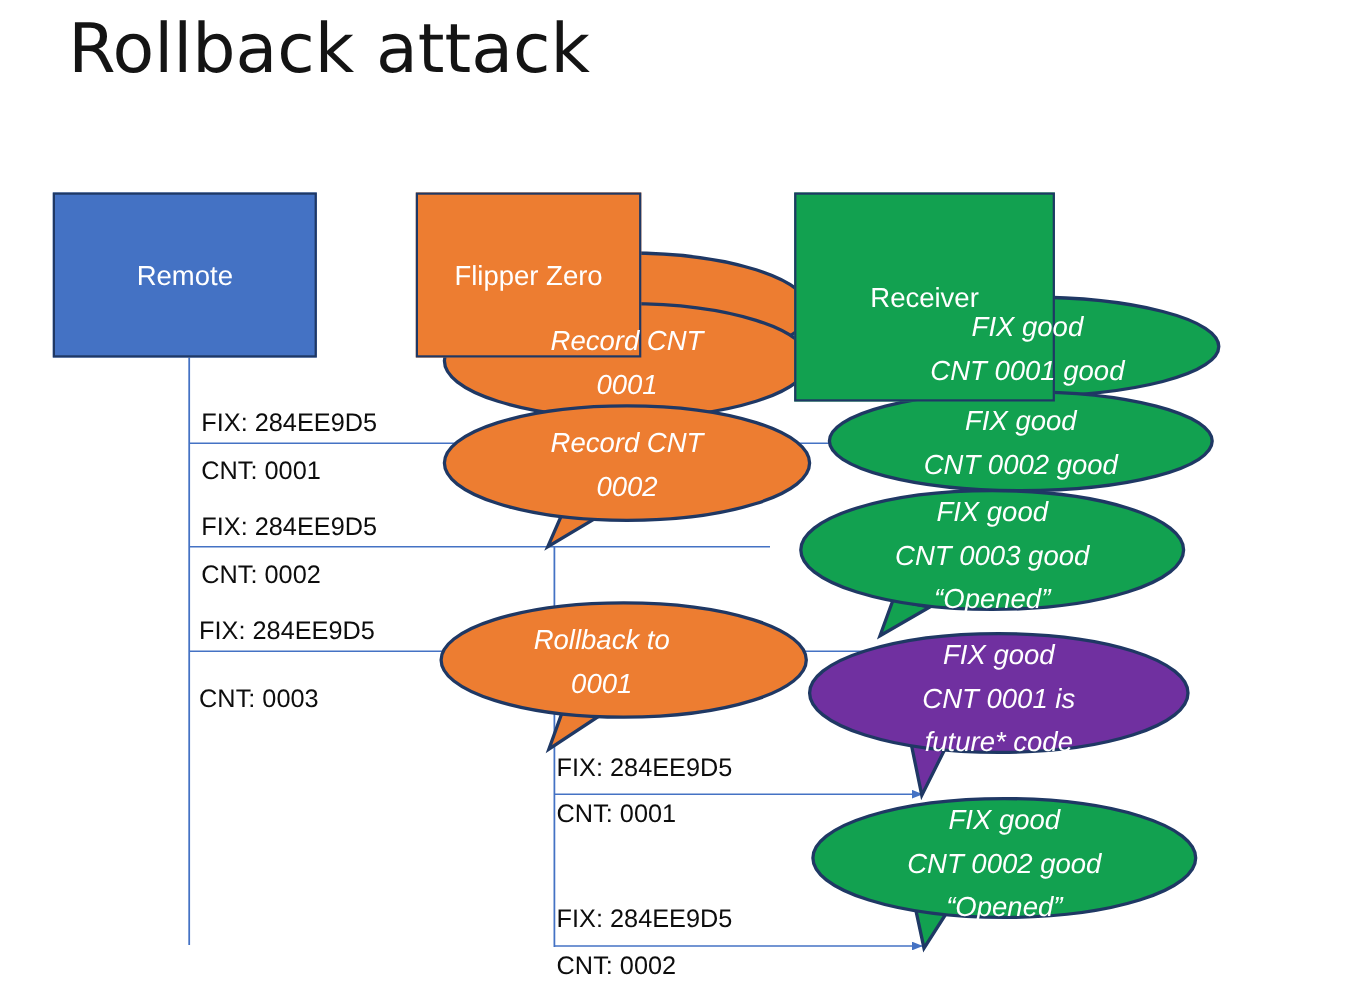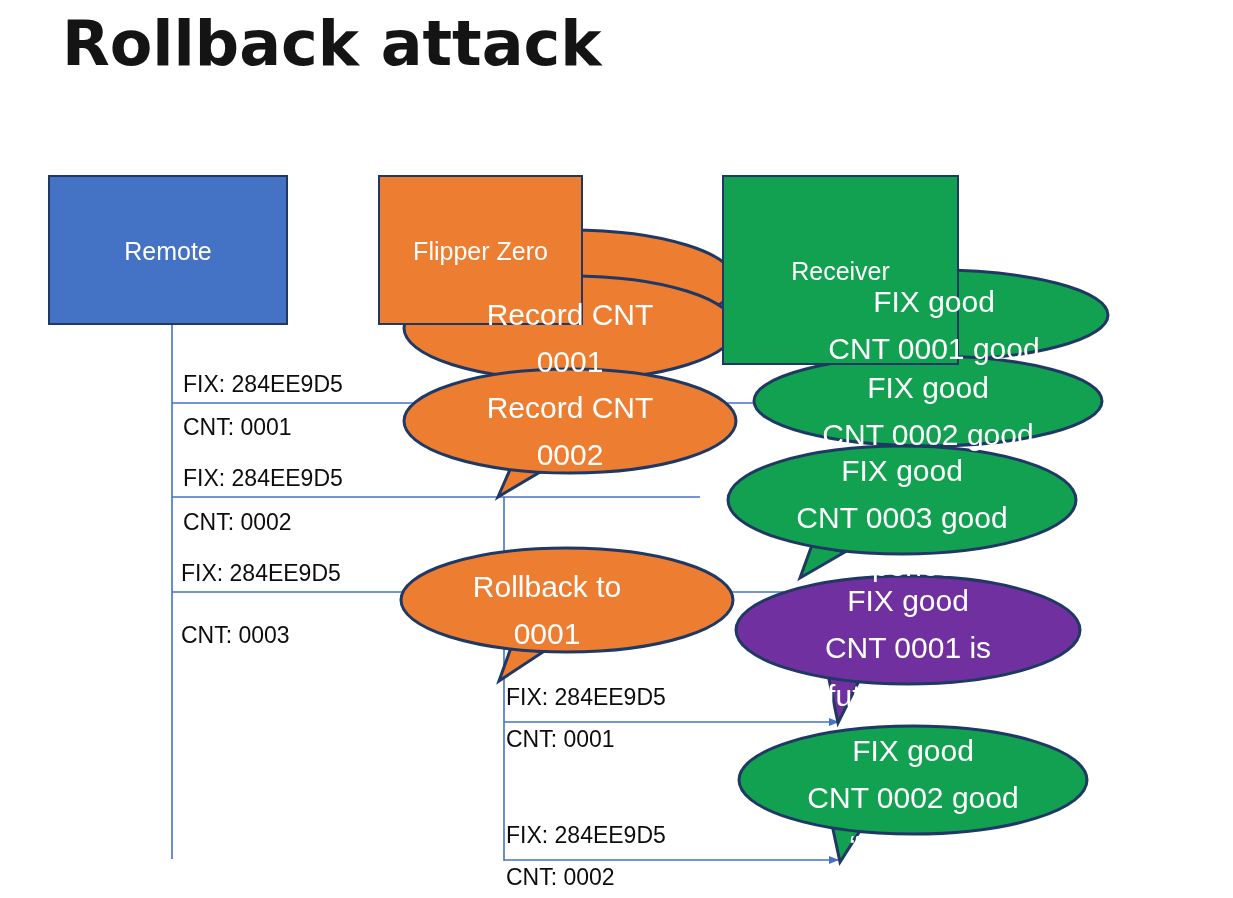--- a/index.html
+++ b/index.html
@@ -24,21 +24,21 @@
     left: 0;
     top: 0;
     width: 1233px;
     height: 898px;
   }
   .slide-title {
     position: absolute;
     left: 62px;
     top: 8px;
     font-size: 62px;
-    font-weight: 700;
+    font-weight: 400;
     color: #141414;
     letter-spacing: 0px;
     line-height: 1.15;
     font-family: "DejaVu Sans", sans-serif;
     white-space: nowrap;
   }
   
   .lane-box {
     position: absolute;
     box-sizing: border-box;
@@ -59,25 +59,26 @@
   #lane-flipper  { left: 378px; top: 175px; width: 205px; height: 150px; background: #ED7D31; }
   #lane-receiver { left: 722px; top: 175px; width: 237px; height: 190px; background: #12A150; }
   #lane-remote .lane-label   { transform: translateY(1px); }
   #lane-flipper .lane-label  { transform: translateY(1px); }
   #lane-receiver .lane-label { transform: translateY(1px); }
 
   
   .callout-text {
     position: absolute;
     color: #ffffff;
-    font-size: 30px;
+    font-size: 25px;
     line-height: 1.58;
     text-align: center;
     pointer-events: none;
     white-space: pre-line;
+    font-style: italic;
   }
 
   
   .msg-label {
     position: absolute;
     color: #0D0D0D;
     font-size: 23px;
     line-height: 1.2;
     white-space: nowrap;
     text-align: center;

